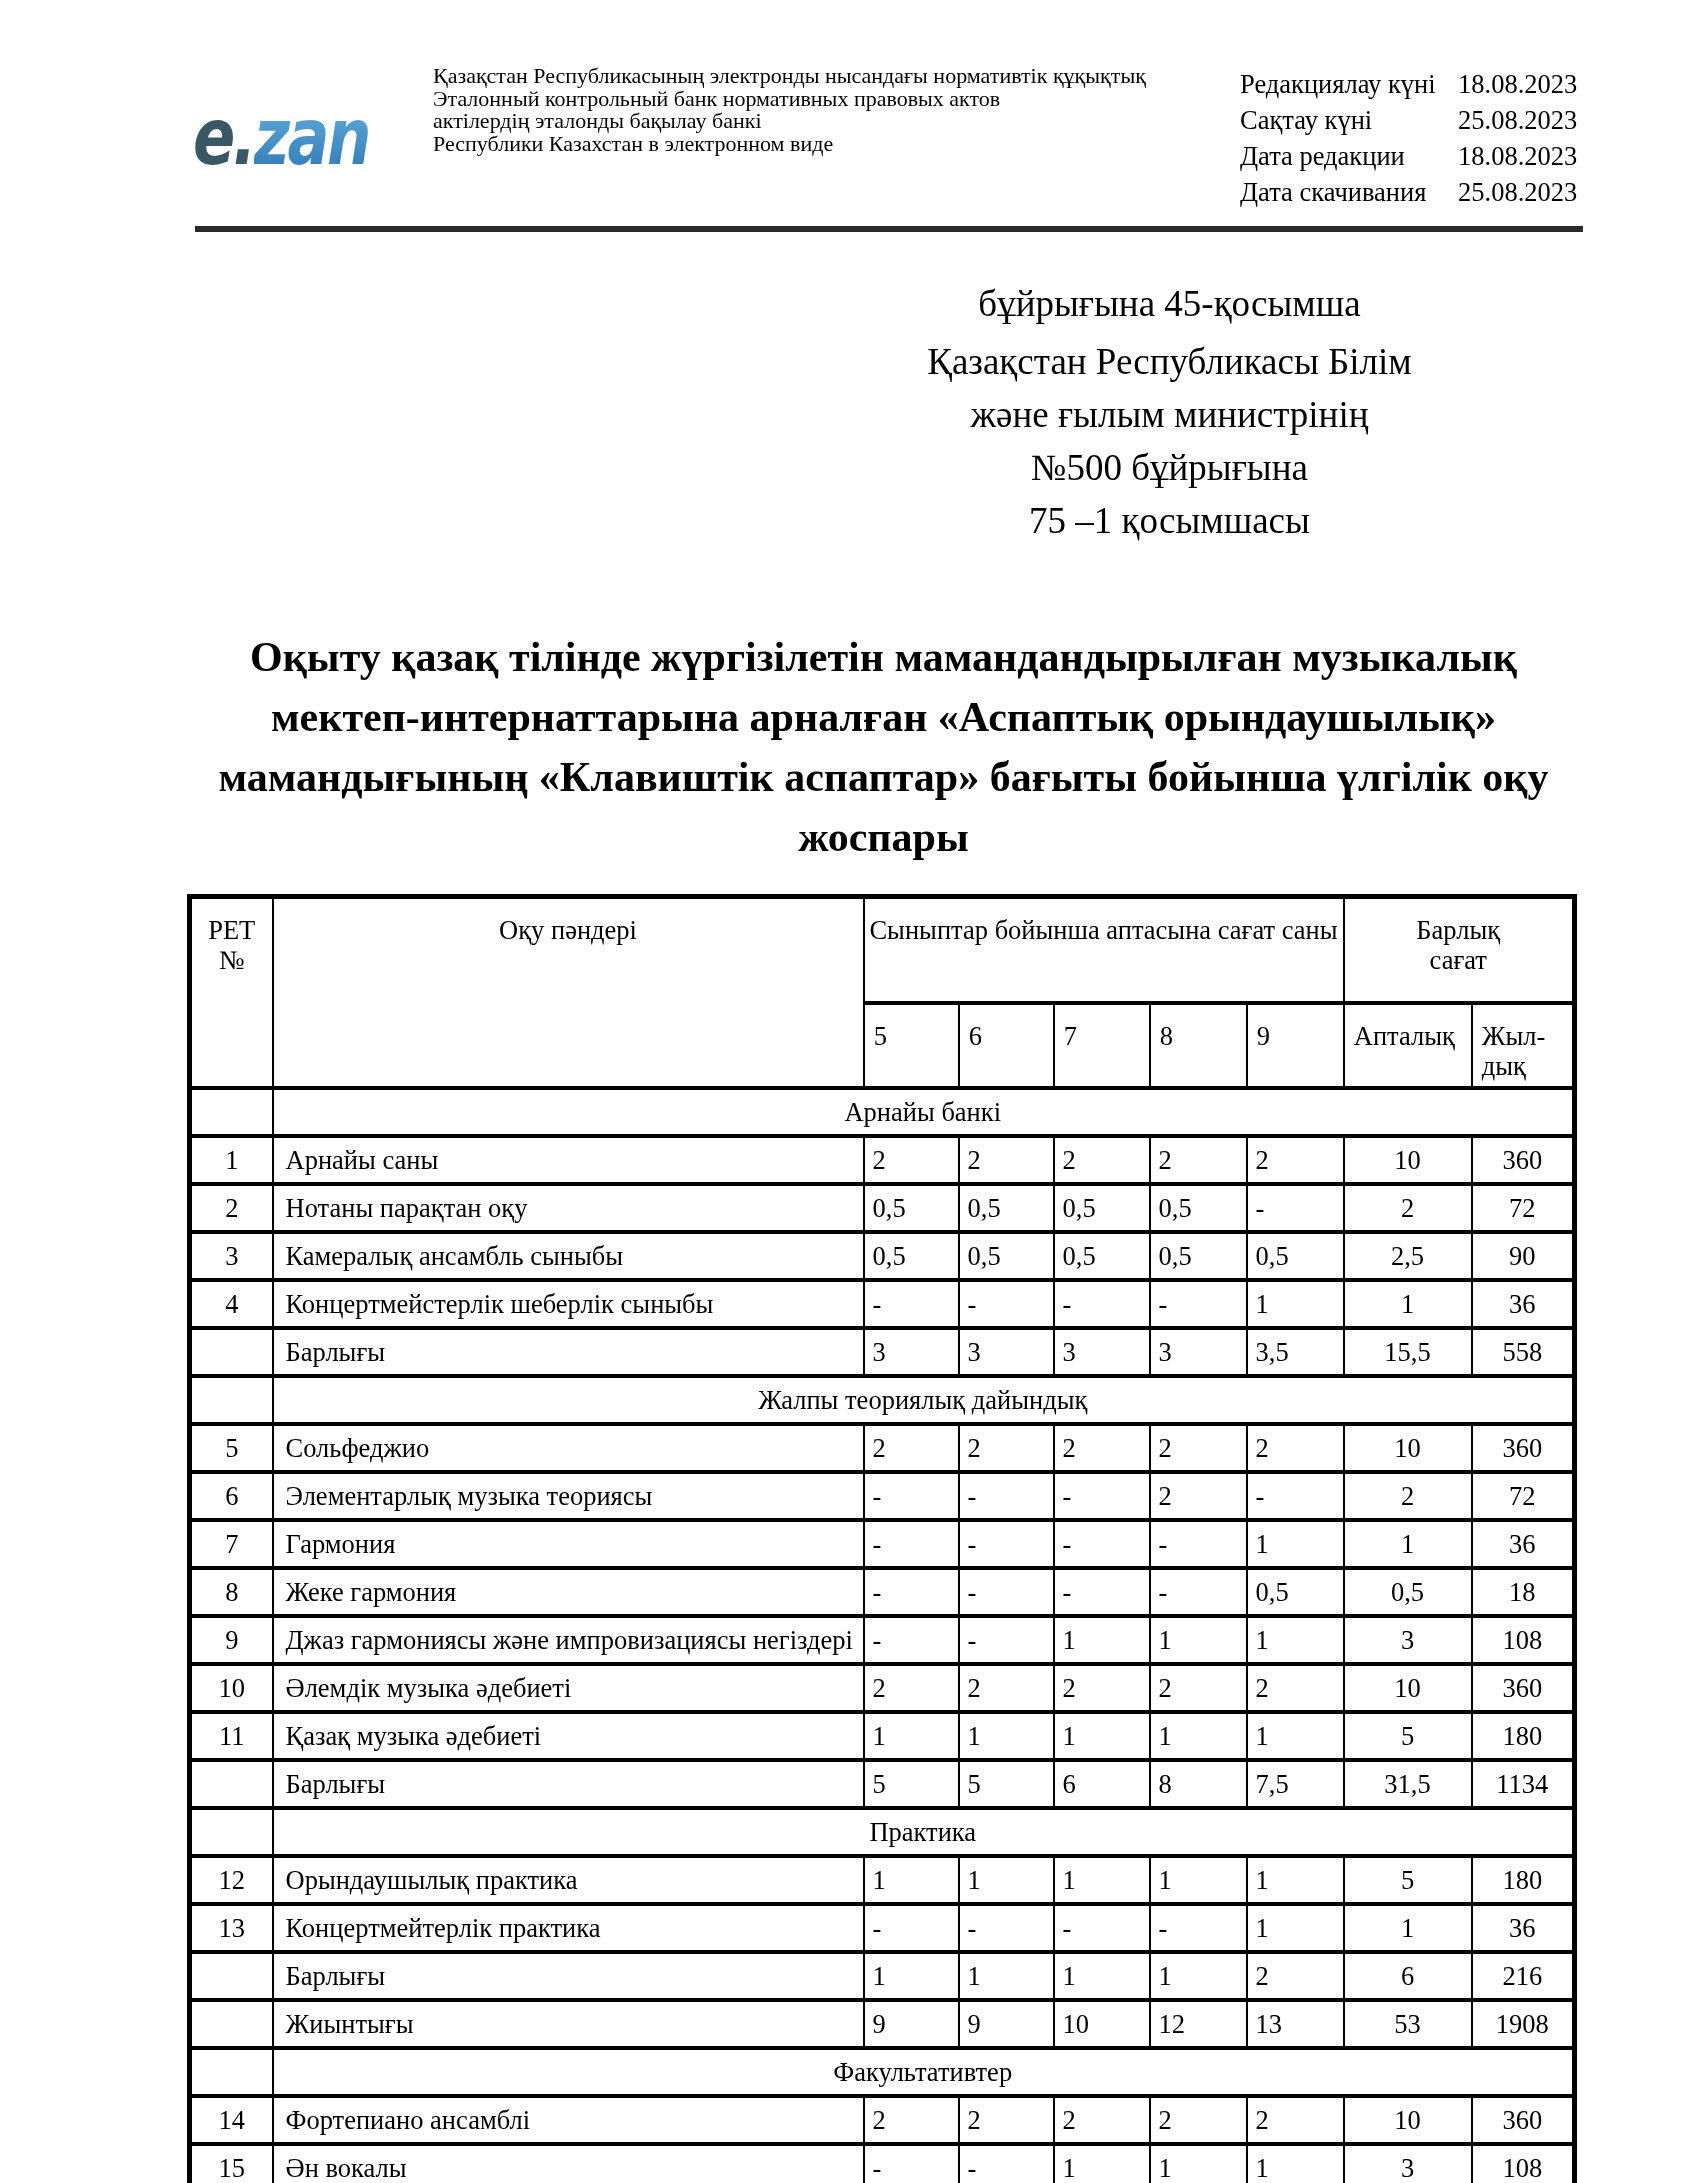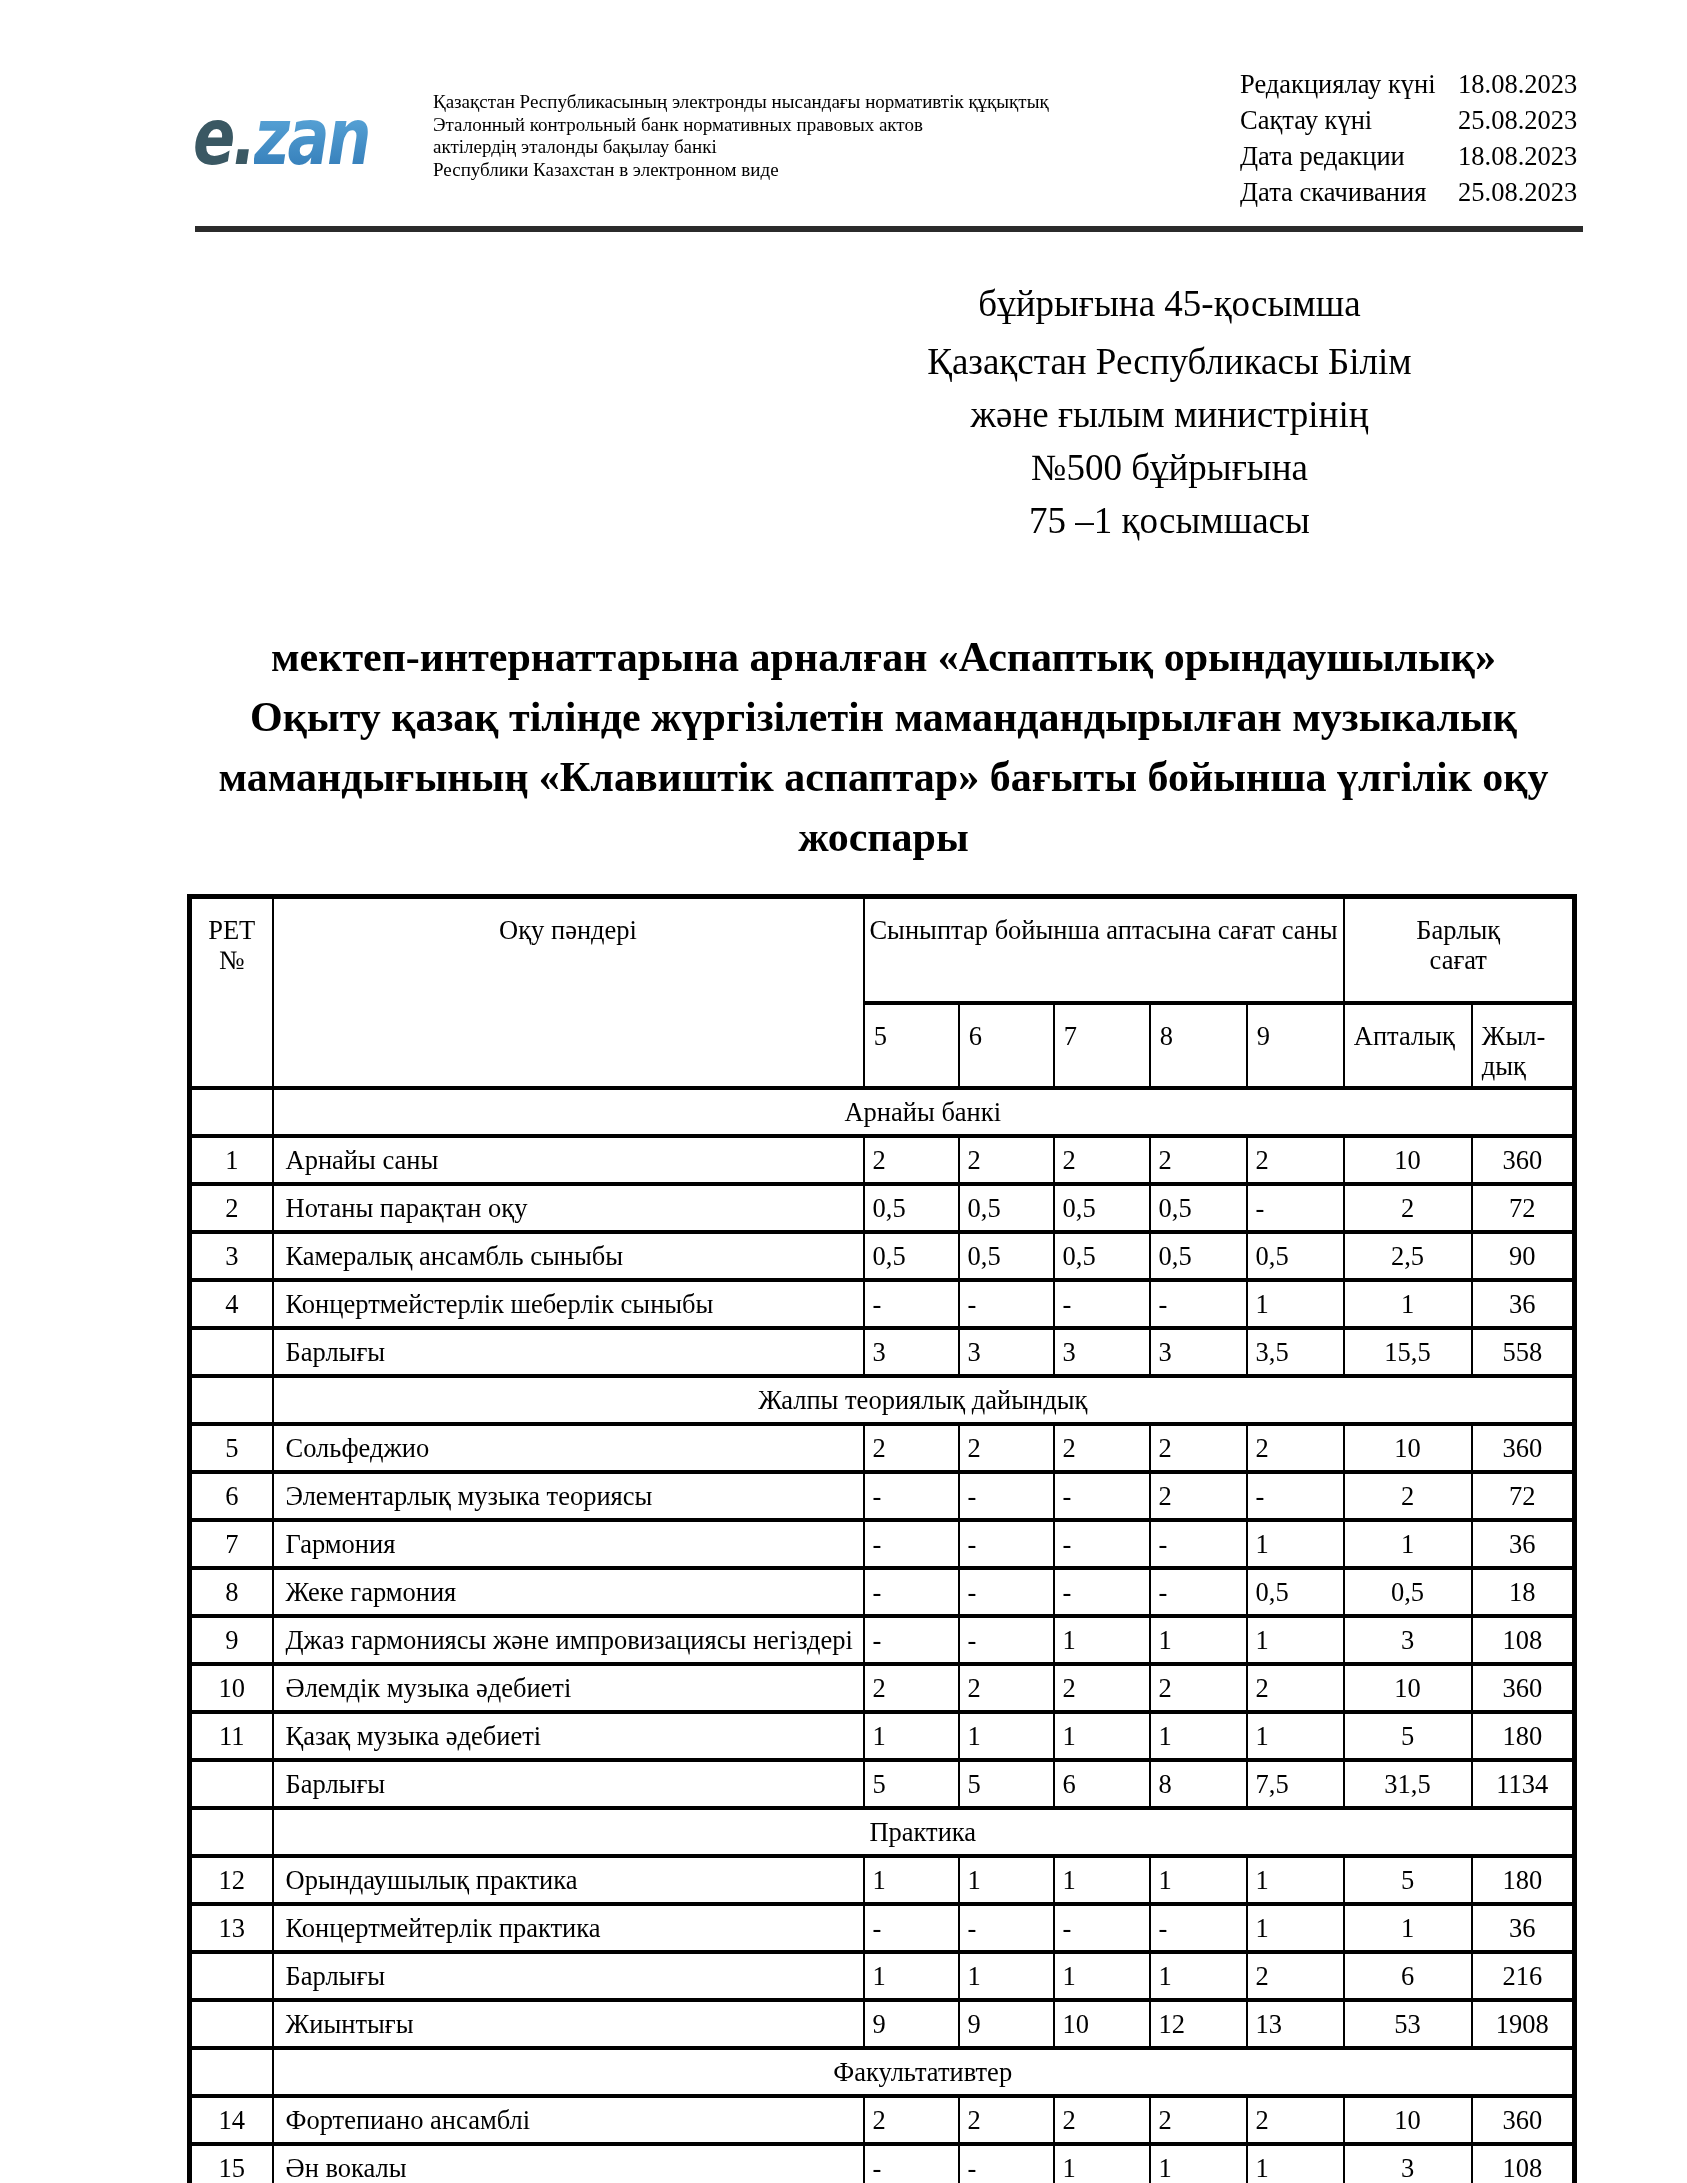--- a/index.html
+++ b/index.html
@@ -13,22 +13,22 @@
     font-family:"DejaVu Sans", sans-serif;font-weight:bold;font-style:italic;
     font-size:78px;letter-spacing:-3.3px;line-height:1;
     transform:scaleX(0.80);transform-origin:left top;white-space:nowrap;
   }
   .logo-e{color:#3a5863;}
   .logo-zan{
     background:linear-gradient(#66b2e2,#2d76b3);
     -webkit-background-clip:text;background-clip:text;color:transparent;
   }
   .org{
-    position:absolute;left:433px;top:91px;width:787px;
-    font-size:19px;line-height:22.5px;
+    position:absolute;left:433px;top:65px;width:787px;
+    font-size:22px;line-height:22.5px;
   }
   .dates{position:absolute;left:1240px;top:66px;font-size:26.5px;line-height:36px;}
   .dates .drow{display:flex;}
   .dates .dlabel{width:218px;}
   .rule{
     position:absolute;left:195px;top:226px;width:1388px;height:6px;
     background:#2b2b2b;border:none;margin:0;
   }
   
   .appendix{
@@ -103,22 +103,22 @@
 
   <div class="appendix">
     <div class="ap-line">бұйрығына 45-қосымша</div>
     <div class="ap-line">Қазақстан Республикасы Білім</div>
     <div class="ap-line">және ғылым министрінің</div>
     <div class="ap-line">№500 бұйрығына</div>
     <div class="ap-line">75 –1 қосымшасы</div>
   </div>
 
   <h1 class="title">
+    <span style="display:block">Оқыту қазақ тілінде жүргізілетін мамандандырылған музыкалық</span>
     <span style="display:block">мектеп-интернаттарына арналған «Аспаптық орындаушылық»</span>
-    <span style="display:block">Оқыту қазақ тілінде жүргізілетін мамандандырылған музыкалық</span>
     <span style="display:block">мамандығының «Клавиштік аспаптар» бағыты бойынша үлгілік оқу</span>
     <span style="display:block">жоспары</span>
   </h1>
 
   <table class="plan">
     <colgroup>
       <col style="width:83px">
         <col style="width:591px">
       <col style="width:95px">
         <col style="width:95px">

